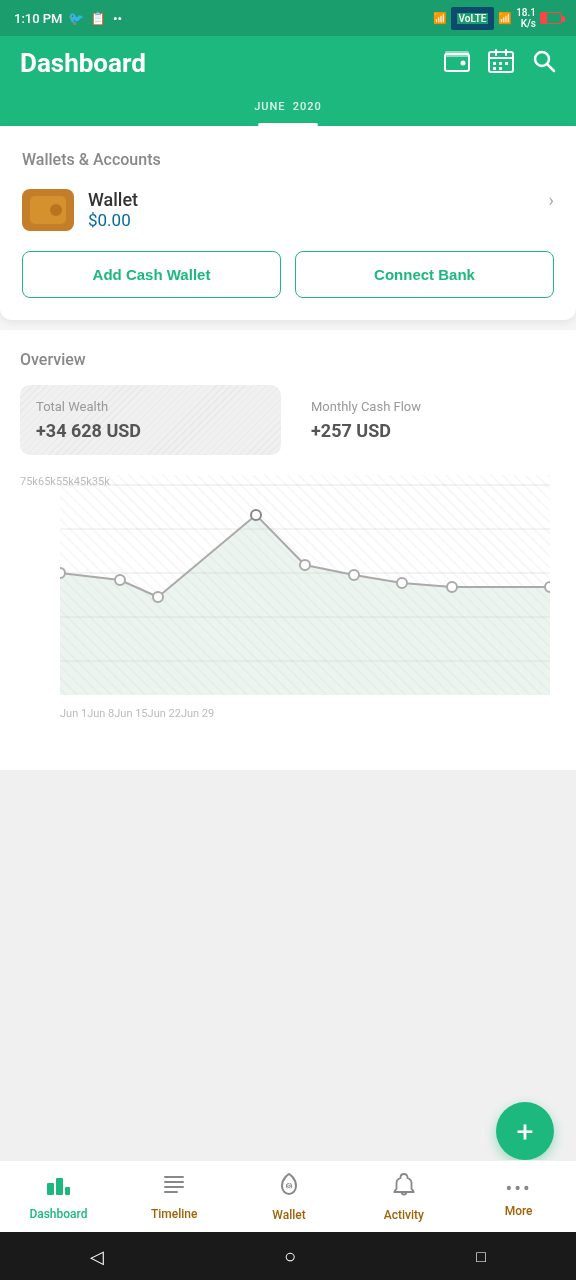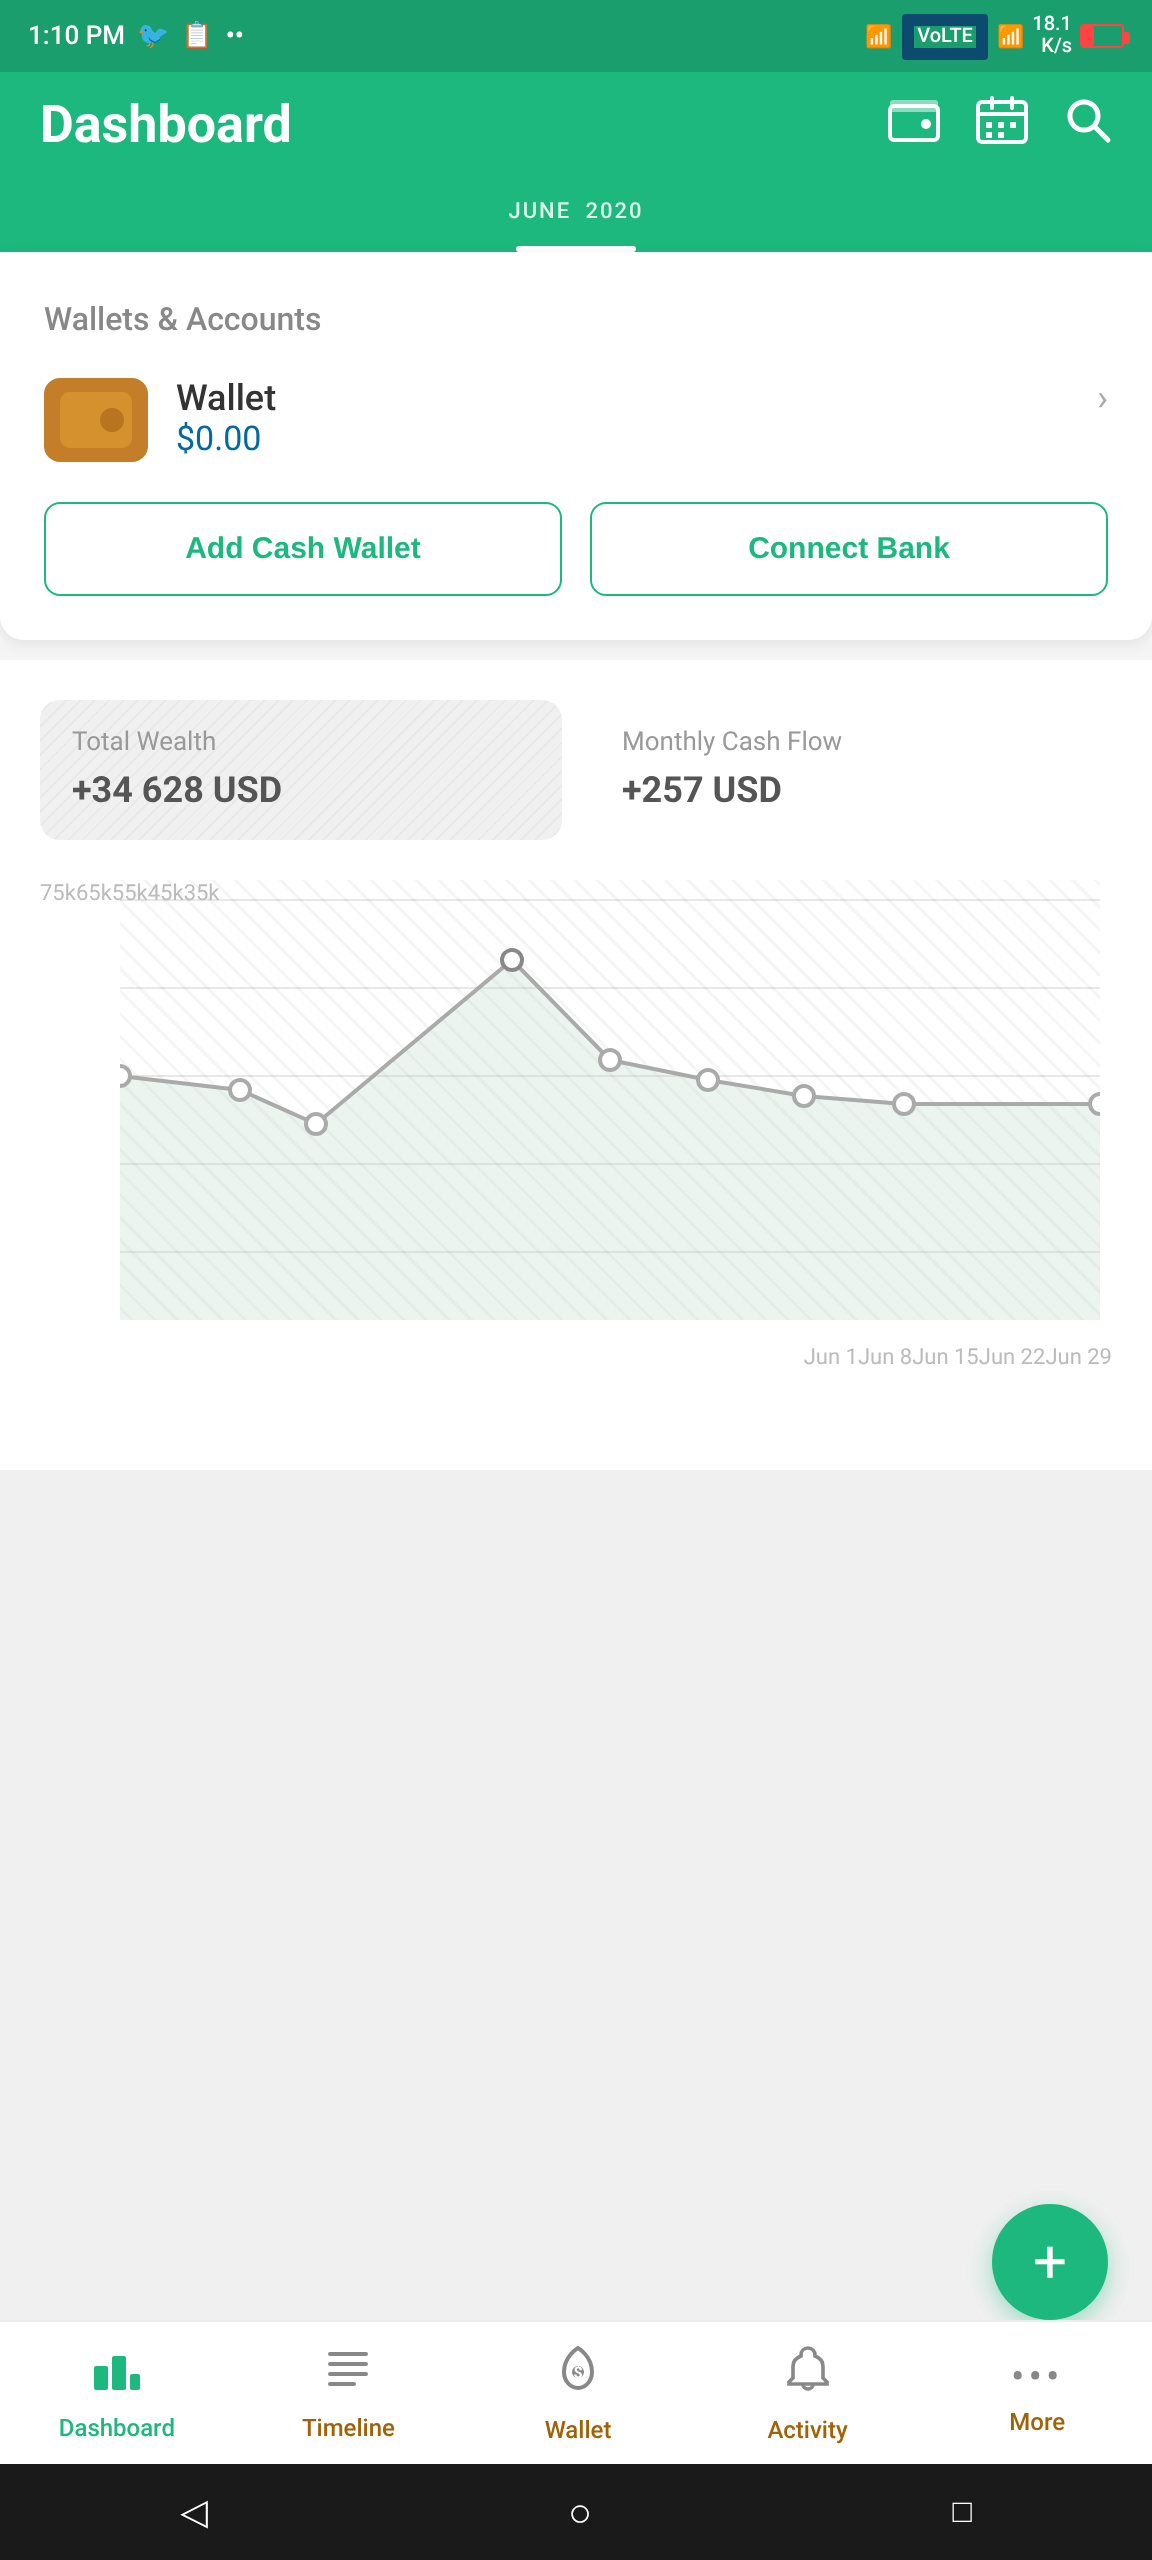--- a/index.html
+++ b/index.html
@@ -219,21 +219,21 @@
     .chart-y-label {
       font-size: 11px;
       color: #bbb;
     }
     .chart-svg-wrap {
       margin-left: 40px;
       margin-right: 0;
     }
     .chart-x-labels {
       display: flex;
-      justify-content: flex-end;
+      justify-content: flex-start;
       margin-left: 40px;
       padding-top: 8px;
     }
     .chart-x-label {
       font-size: 11px;
       color: #bbb;
     }
 
     
     .fab {
@@ -389,20 +389,21 @@
       </div>
       <span class="wallet-chevron">›</span>
     </div>
     <div class="wallet-actions">
       <button class="wallet-btn">Add Cash Wallet</button>
       <button class="wallet-btn">Connect Bank</button>
     </div>
   </div>
 
   <div class="overview-section">
+    <div class="overview-title">Overview</div>
     <div class="overview-cards">
       <div class="overview-card hatched">
         <div class="overview-card-label">Total Wealth</div>
         <div class="overview-card-value">+34 628 USD</div>
       </div>
       <div class="overview-card" style="background:transparent;">
         <div class="overview-card-label">Monthly Cash Flow</div>
         <div class="overview-card-value">+257 USD</div>
       </div>
     </div>

